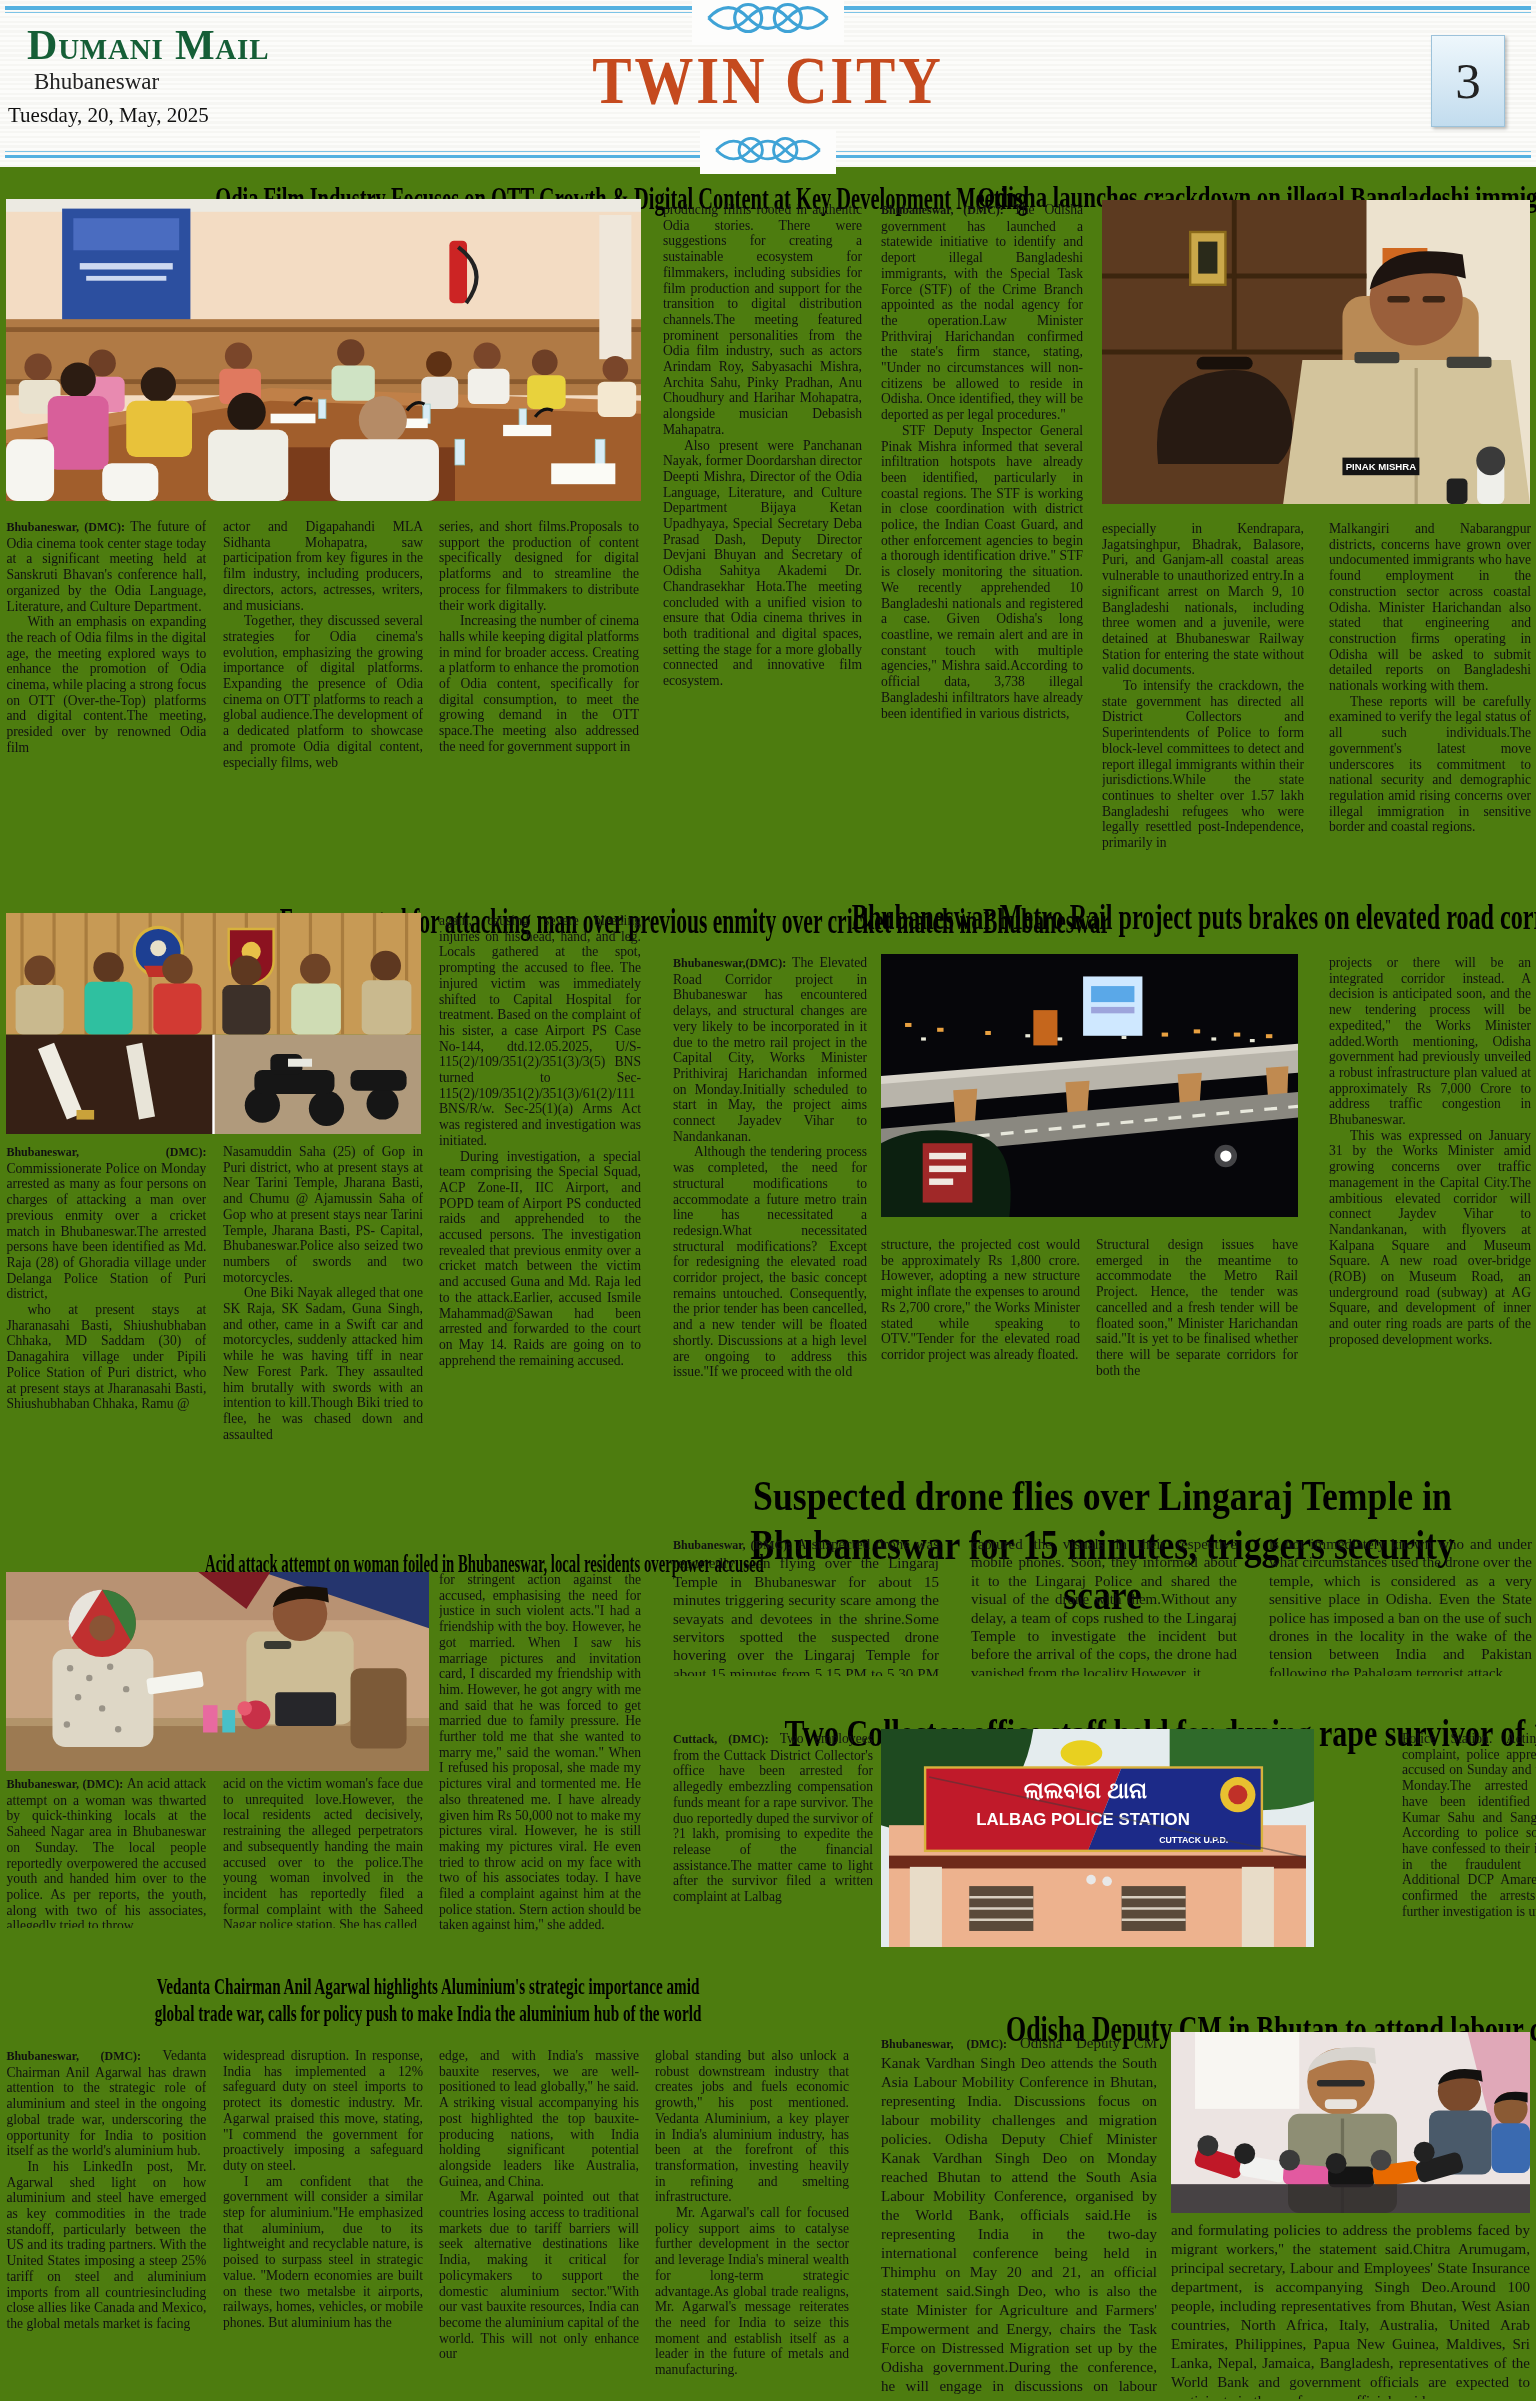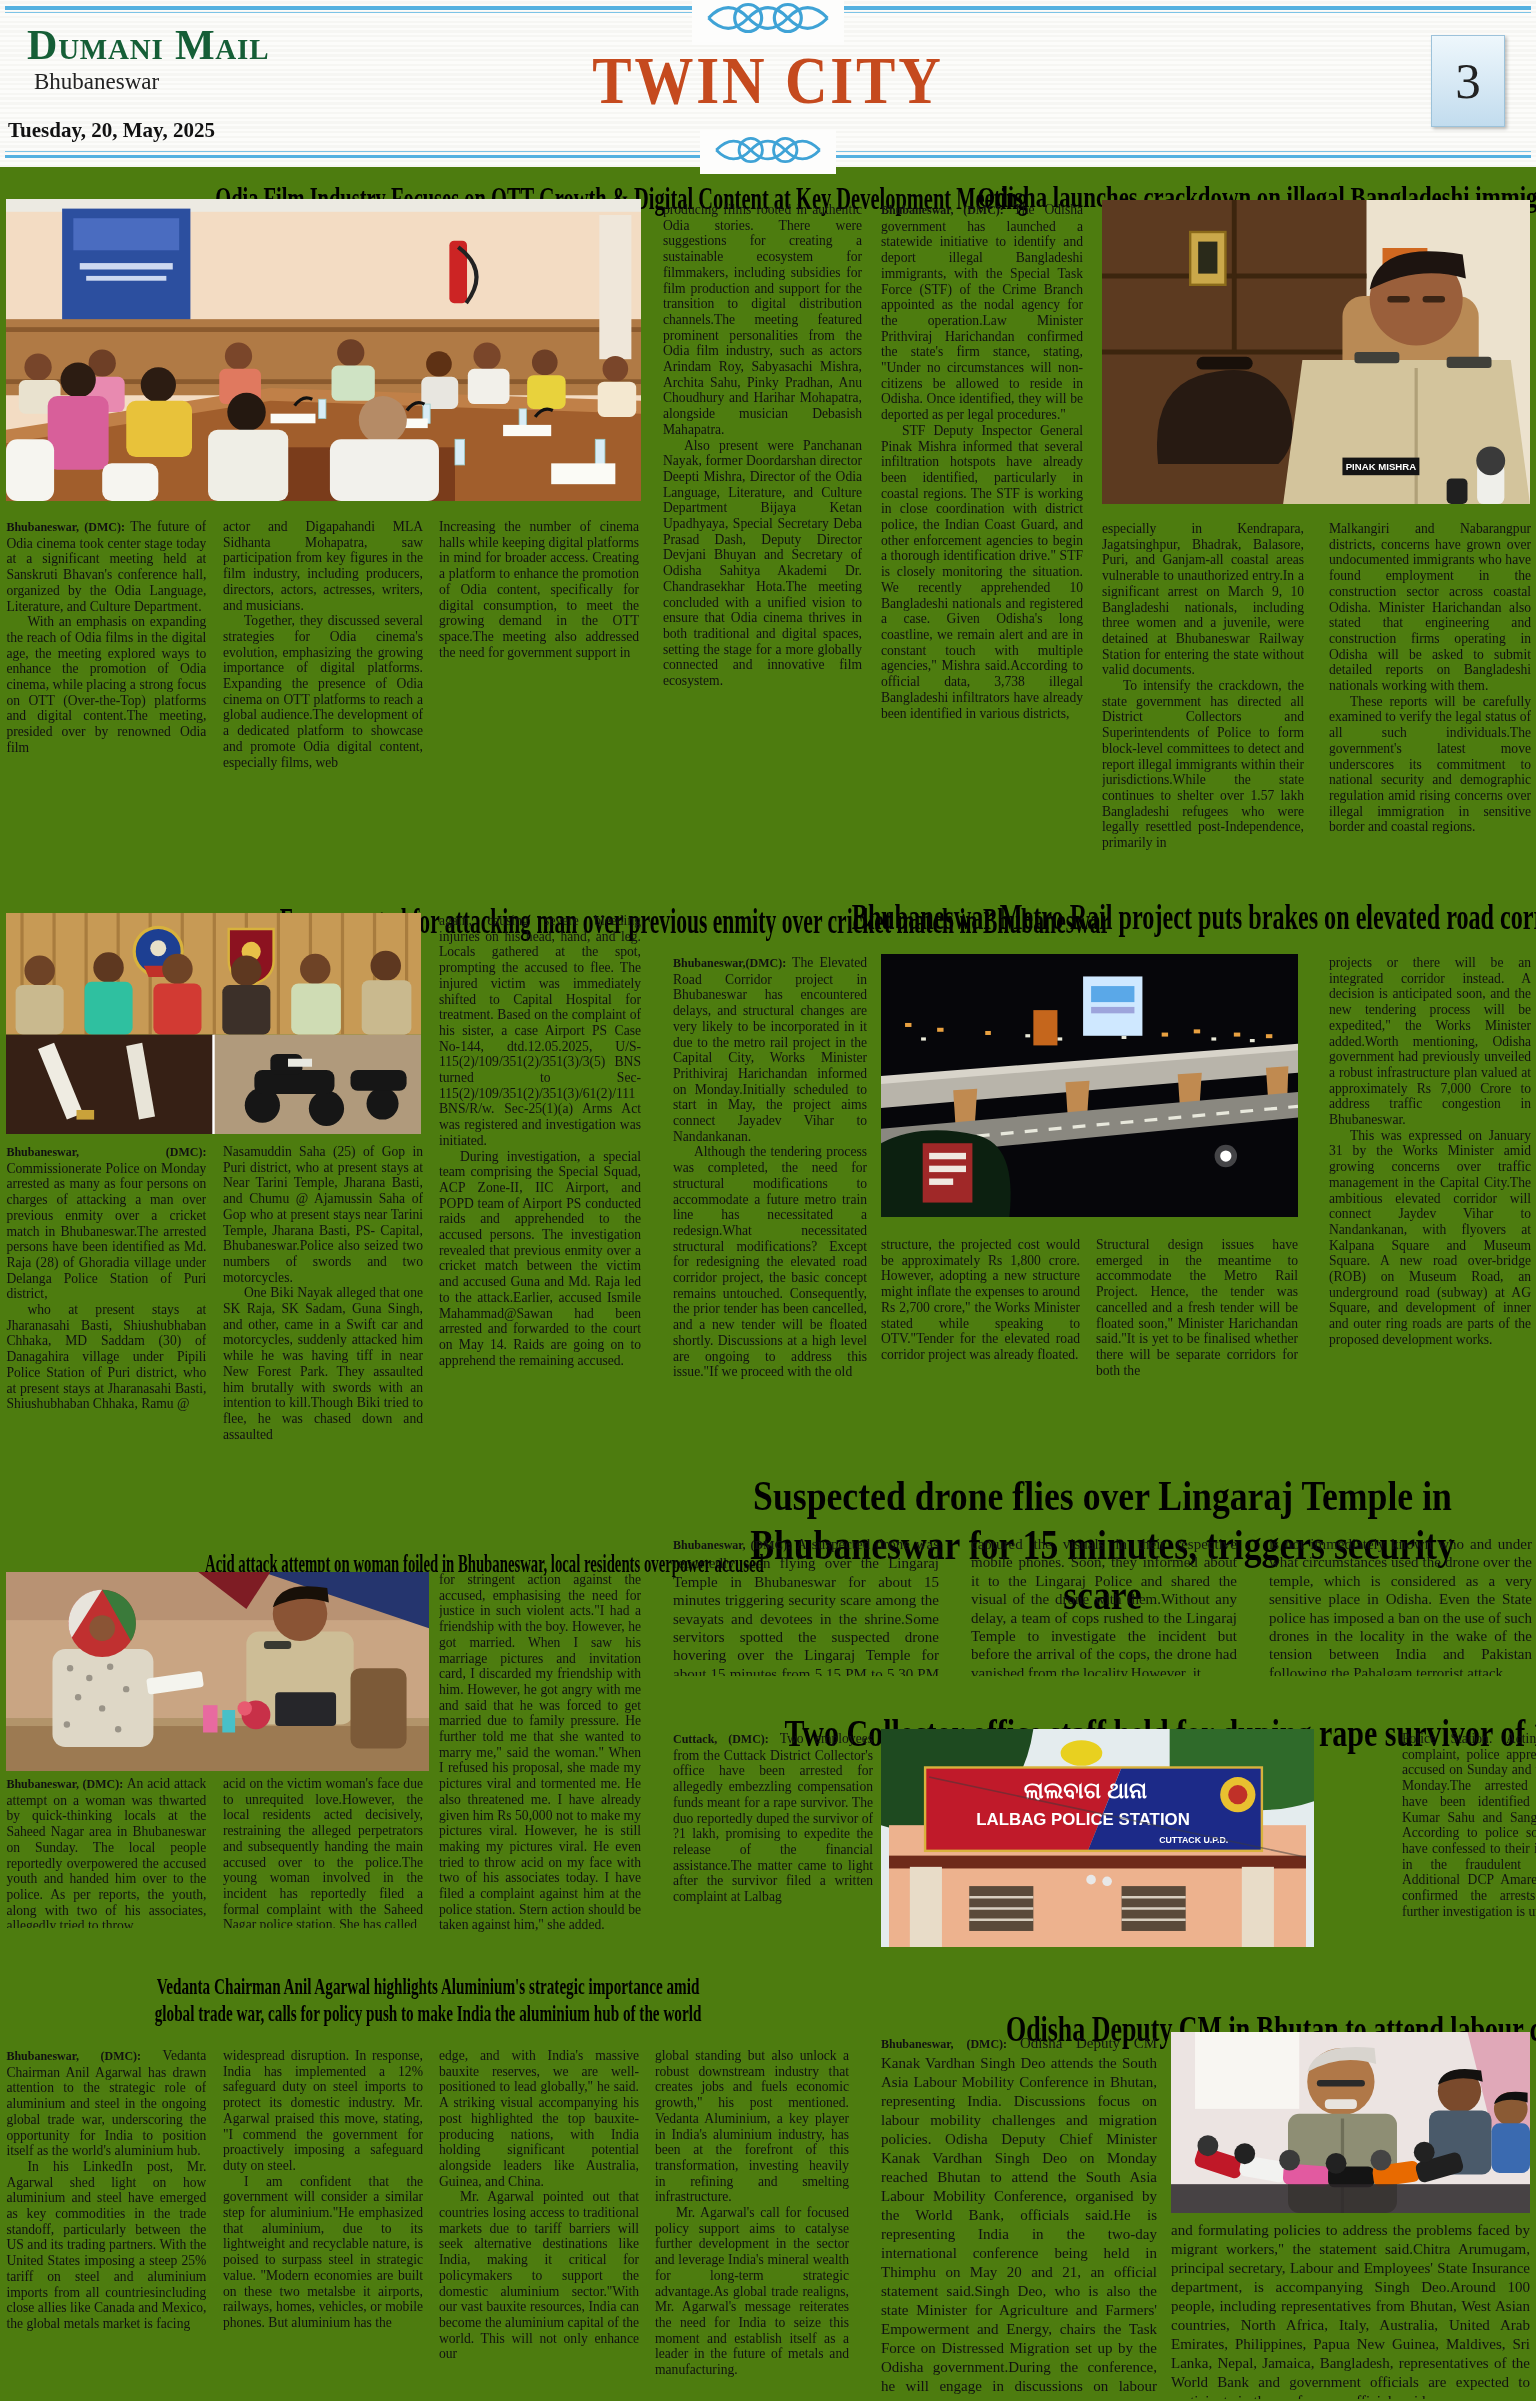--- a/index.html
+++ b/index.html
@@ -8,21 +8,21 @@
   
   .mast{position:absolute;left:0;top:0;width:1536px;height:167px;
         background:repeating-linear-gradient(0deg,#f6f6f3 0 2.4px,#fcfcfa 2.4px 4.8px);}
   .rule{position:absolute;left:4.8px;width:1526px;}
   .rule .a{height:3.2px;background:#55b1e0;}
   .rule .b{height:0.8px;background:#7cc3e6;margin-top:2.4px;}
   .orn{position:absolute;left:50%;transform:translateX(-50%);background:#fdfdfc;padding:0 8px;}
   .brand{position:absolute;left:27px;top:21px;color:#155e36;font-weight:bold;
          font-variant:small-caps;font-size:42px;letter-spacing:0.8px;}
   .bcity{position:absolute;left:34px;top:69px;font-size:23px;color:#222;}
-  .bdate{position:absolute;left:8px;top:118px;font-size:21px;font-weight:bold;color:#111;}
+  .bdate{position:absolute;left:8px;top:103px;font-size:21px;font-weight:normal;color:#111;}
   .section{position:absolute;left:0;right:0;top:42px;text-align:center;color:#c54a1e;
            font-size:67px;font-weight:bold;letter-spacing:3.2px;transform:scaleX(.88);}
   .pagebox{position:absolute;left:1431px;top:35px;width:72px;height:90px;
            background:linear-gradient(180deg,#eef7fc, #c2dcee);border:0.8px solid #9cc2da;
            box-shadow:1.6px 2.4px 3.2px rgba(0,0,0,.25);display:flex;align-items:center;justify-content:center;
            font-size:51px;color:#222;}
   
   .hl{position:absolute;font-weight:bold;color:#000;text-align:center;white-space:nowrap;overflow:visible;}
   .hl>span{display:inline-block;transform-origin:center center;}
   .hl2{white-space:normal;line-height:1.18;}
@@ -152,20 +152,21 @@
     </svg>
     <div class="col" style="left:6.4px;top:519px;width:200px;height:345px">
         <p><b>Bhubaneswar, (DMC): </b>The future of Odia cinema took center stage today at a significant meeting held at Sanskruti Bhavan's conference hall, organized by the Odia Language, Literature, and Culture Department.</p>
         <p>With an emphasis on expanding the reach of Odia films in the digital age, the meeting explored ways to enhance the promotion of Odia cinema, while placing a strong focus on OTT (Over-the-Top) platforms and digital content.The meeting, presided over by renowned Odia film</p>
       </div>
     <div class="col" style="left:223px;top:519px;width:200px;height:345px">
         <p>actor and Digapahandi MLA Sidhanta Mohapatra, saw participation from key figures in the film industry, including producers, directors, actors, actresses, writers, and musicians.</p>
         <p>Together, they discussed several strategies for Odia cinema's evolution, emphasizing the growing importance of digital platforms. Expanding the presence of Odia cinema on OTT platforms to reach a global audience.The development of a dedicated platform to showcase and promote Odia digital content, especially films, web</p>
       </div>
     <div class="col" style="left:439px;top:519px;width:200px;height:345px">
+        <p>series, and short films.Proposals to support the production of content specifically designed for digital platforms and to streamline the process for filmmakers to distribute their work digitally.</p>
         <p>Increasing the number of cinema halls while keeping digital platforms in mind for broader access. Creating a platform to enhance the promotion of Odia content, specifically for digital consumption, to meet the growing demand in the OTT space.The meeting also addressed the need for government support in</p>
       </div>
     <div class="col" style="left:663px;top:202px;width:199px;height:662px">
         <p>producing films rooted in authentic Odia stories. There were suggestions for creating a sustainable ecosystem for filmmakers, including subsidies for film production and support for the transition to digital distribution channels.The meeting featured prominent personalities from the Odia film industry, such as actors Arindam Roy, Sabyasachi Mishra, Archita Sahu, Pinky Pradhan, Anu Choudhury and Harihar Mohapatra, alongside musician Debasish Mahapatra.</p>
         <p>Also present were Panchanan Nayak, former Doordarshan director Deepti Mishra, Director of the Odia Language, Literature, and Culture Department Bijaya Ketan Upadhyaya, Special Secretary Deba Prasad Dash, Deputy Director Devjani Bhuyan and Secretary of Odisha Sahitya Akademi Dr. Chandrasekhar Hota.The meeting concluded with a unified vision to ensure that Odia cinema thrives in both traditional and digital spaces, setting the stage for a more globally connected and innovative film ecosystem.</p>
       </div>
   </section>
 
   <section>
     <h2 class="hl" style="left:881px;top:155px;width:649px;font-size:30px">

